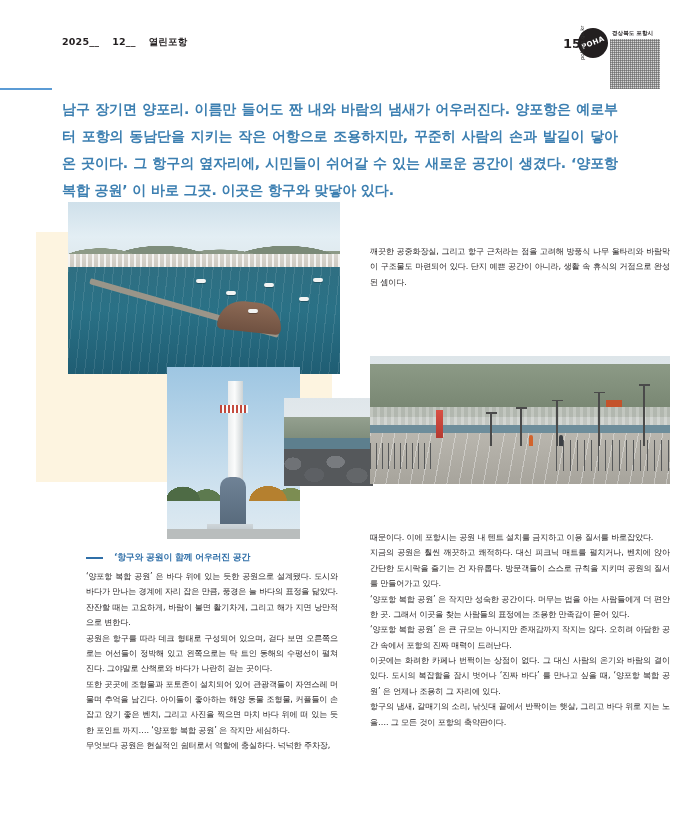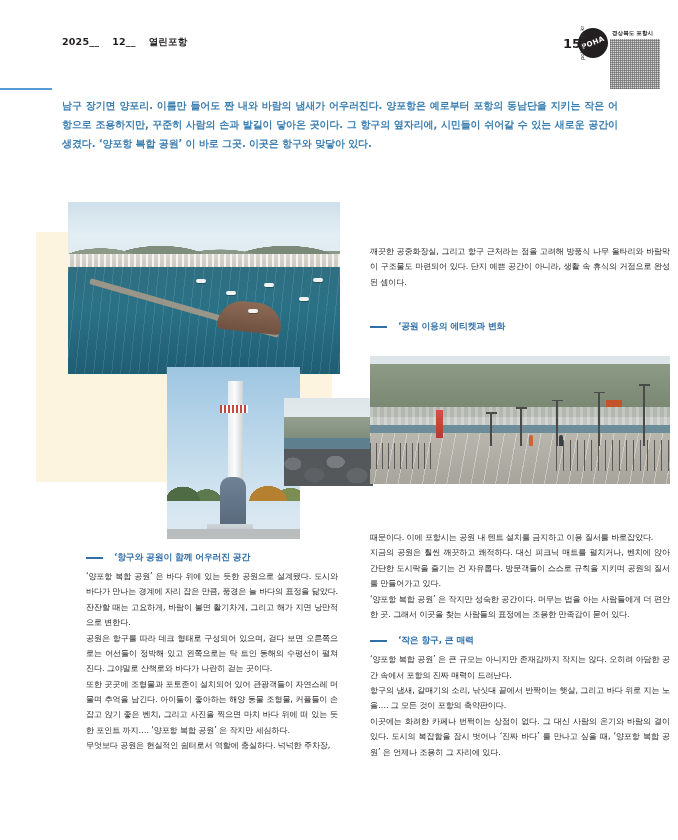--- a/index.html
+++ b/index.html
@@ -75,21 +75,21 @@
     left:0; top:88px;
     width:52px; height:2px;
     background:#5b9bd5;
   }
 
   
   .intro {
     position:absolute;
     left:62px; top:96px;
     width:556px;
-    font-size:10px;
+    font-size:14px;
     line-height:1.92;
     color:#3c7fb1;
     font-weight:bold;
     text-align:justify;
     letter-spacing:-.1px;
   }
 
   
   .cream-block {
     position:absolute;
@@ -372,38 +372,30 @@
   <div class="pp-sign"></div>
   <div class="pp-person orange" style="left:53%;bottom:30%"></div>
   <div class="pp-person" style="left:63%;bottom:30%"></div>
 </div>
 
 <div class="col col-right rc-top">
   <p class="body-text">깨끗한 공중화장실, 그리고 항구 근처라는 점을 고려해 방풍식 나무 울타리와 바람막이 구조물도 마련되어 있다. 단지 예쁜 공간이 아니라, 생활 속 휴식의 거점으로 완성된 셈이다.</p>
 </div>
 
 <div class="col col-right rc-mid">
-  <div class="section-head">
-    <span class="dash"></span>
-    <span class="title">‘공원 이용의 에티켓과 변화</span>
-  </div>
 </div>
 
 <div class="col col-right rc-after">
   <p class="body-text">때문이다. 이에 포항시는 공원 내 텐트 설치를 금지하고 이용 질서를 바로잡았다.</p>
   <p class="body-text">지금의 공원은 훨씬 깨끗하고 쾌적하다. 대신 피크닉 매트를 펼치거나, 벤치에 앉아 간단한 도시락을 즐기는 건 자유롭다. 방문객들이 스스로 규칙을 지키며 공원의 질서를 만들어가고 있다.</p>
   <p class="body-text">‘양포항 복합 공원’ 은 작지만 성숙한 공간이다. 머무는 법을 아는 사람들에게 더 편안한 곳. 그래서 이곳을 찾는 사람들의 표정에는 조용한 만족감이 묻어 있다.</p>
 
-  <div class="section-head">
-    <span class="dash"></span>
-    <span class="title">‘작은 항구, 큰 매력</span>
-  </div>
   <p class="body-text">‘양포항 복합 공원’ 은 큰 규모는 아니지만 존재감까지 작지는 않다. 오히려 아담한 공간 속에서 포항의 진짜 매력이 드러난다.</p>
+  <p class="body-text">이곳에는 화려한 카페나 번쩍이는 상점이 없다. 그 대신 사람의 온기와 바람의 결이 있다. 도시의 복잡함을 잠시 벗어나 ‘진짜 바다’ 를 만나고 싶을 때, ‘양포항 복합 공원’ 은 언제나 조용히 그 자리에 있다.</p>
   <p class="body-text">항구의 냄새, 갈매기의 소리, 낚싯대 끝에서 반짝이는 햇살, 그리고 바다 위로 지는 노을…. 그 모든 것이 포항의 축약판이다.</p>
-  <p class="body-text">이곳에는 화려한 카페나 번쩍이는 상점이 없다. 그 대신 사람의 온기와 바람의 결이 있다. 도시의 복잡함을 잠시 벗어나 ‘진짜 바다’ 를 만나고 싶을 때, ‘양포항 복합 공원’ 은 언제나 조용히 그 자리에 있다.</p>
 </div>
 
 <div class="col col-left lc-main">
   <div class="section-head" style="margin-top:0">
     <span class="dash"></span>
     <span class="title">‘항구와 공원이 함께 어우러진 공간</span>
   </div>
   <p class="body-text">‘양포항 복합 공원’ 은 바다 위에 있는 듯한 공원으로 설계됐다. 도시와 바다가 만나는 경계에 자리 잡은 만큼, 풍경은 늘 바다의 표정을 닮았다. 잔잔할 때는 고요하게, 바람이 불면 활기차게, 그리고 해가 지면 낭만적으로 변한다.</p>
   <p class="body-text">공원은 항구를 따라 데크 형태로 구성되어 있으며, 걷다 보면 오른쪽으로는 어선들이 정박해 있고 왼쪽으로는 탁 트인 동해의 수평선이 펼쳐진다. 그야말로 산책로와 바다가 나란히 걷는 곳이다.</p>
   <p class="body-text">또한 곳곳에 조형물과 포토존이 설치되어 있어 관광객들이 자연스레 머물며 추억을 남긴다. 아이들이 좋아하는 해양 동물 조형물, 커플들이 손잡고 앉기 좋은 벤치, 그리고 사진을 찍으면 마치 바다 위에 떠 있는 듯한 포인트 까지…. ‘양포항 복합 공원’ 은 작지만 세심하다.</p>

